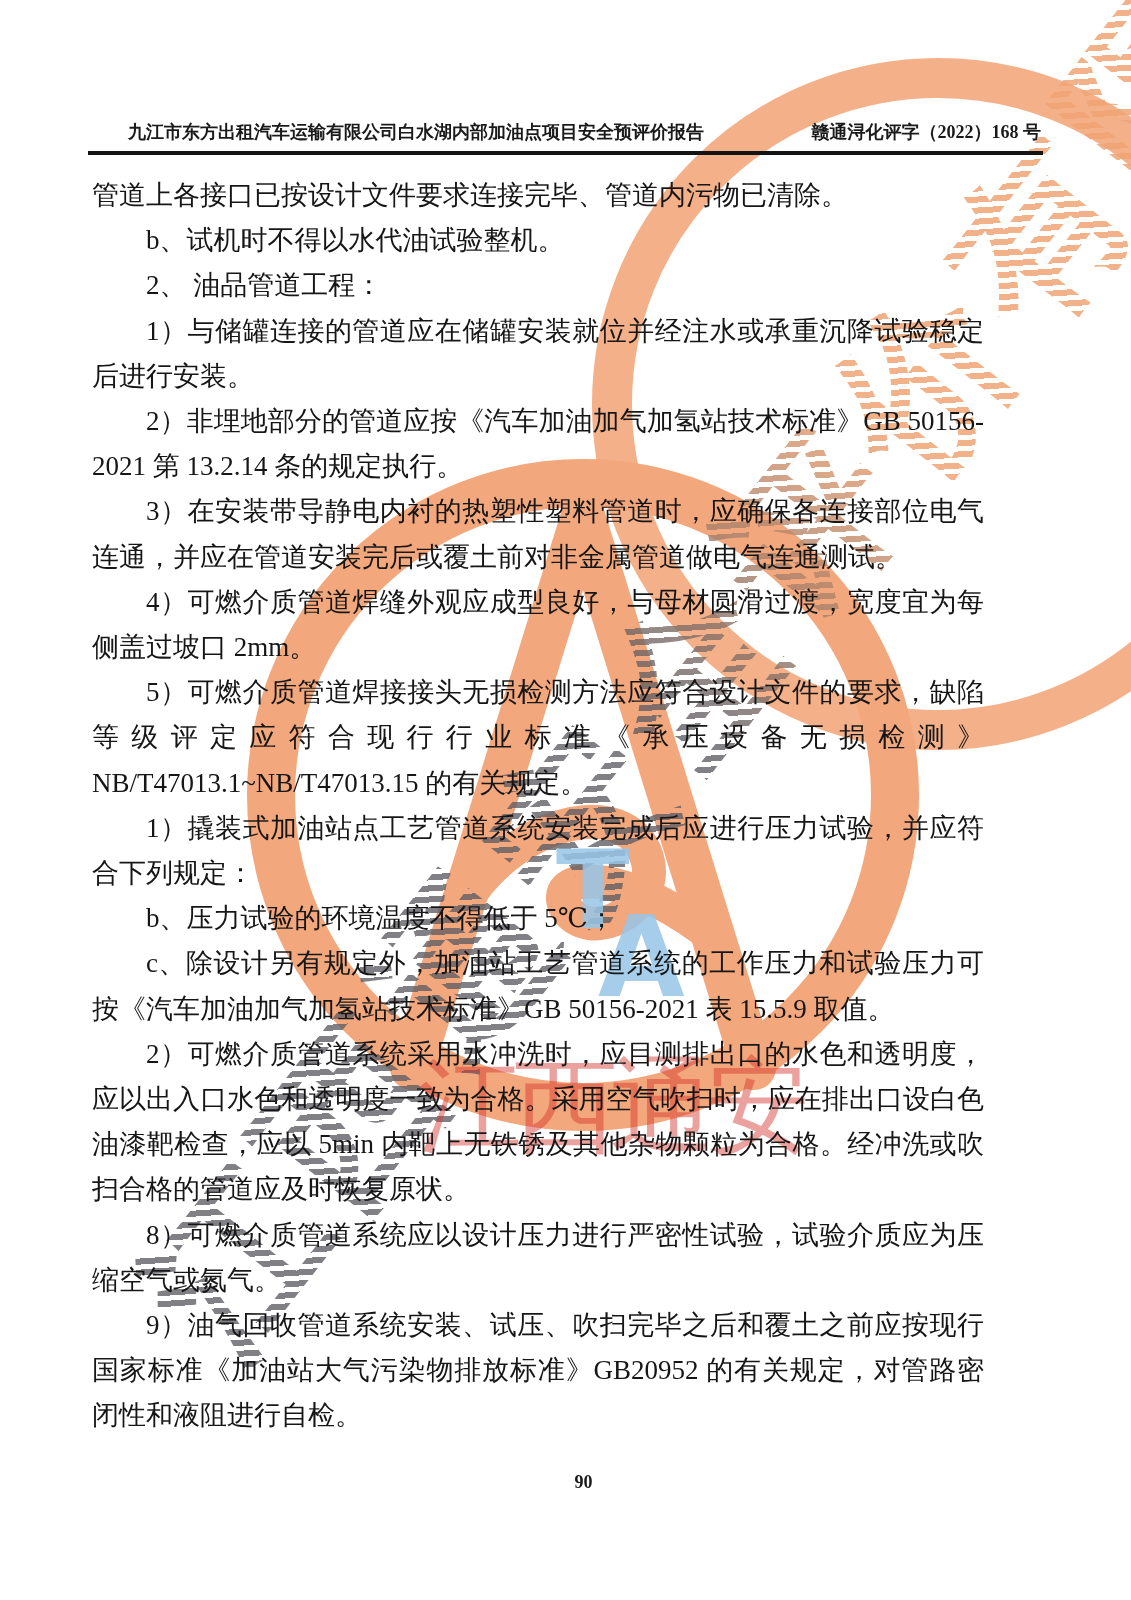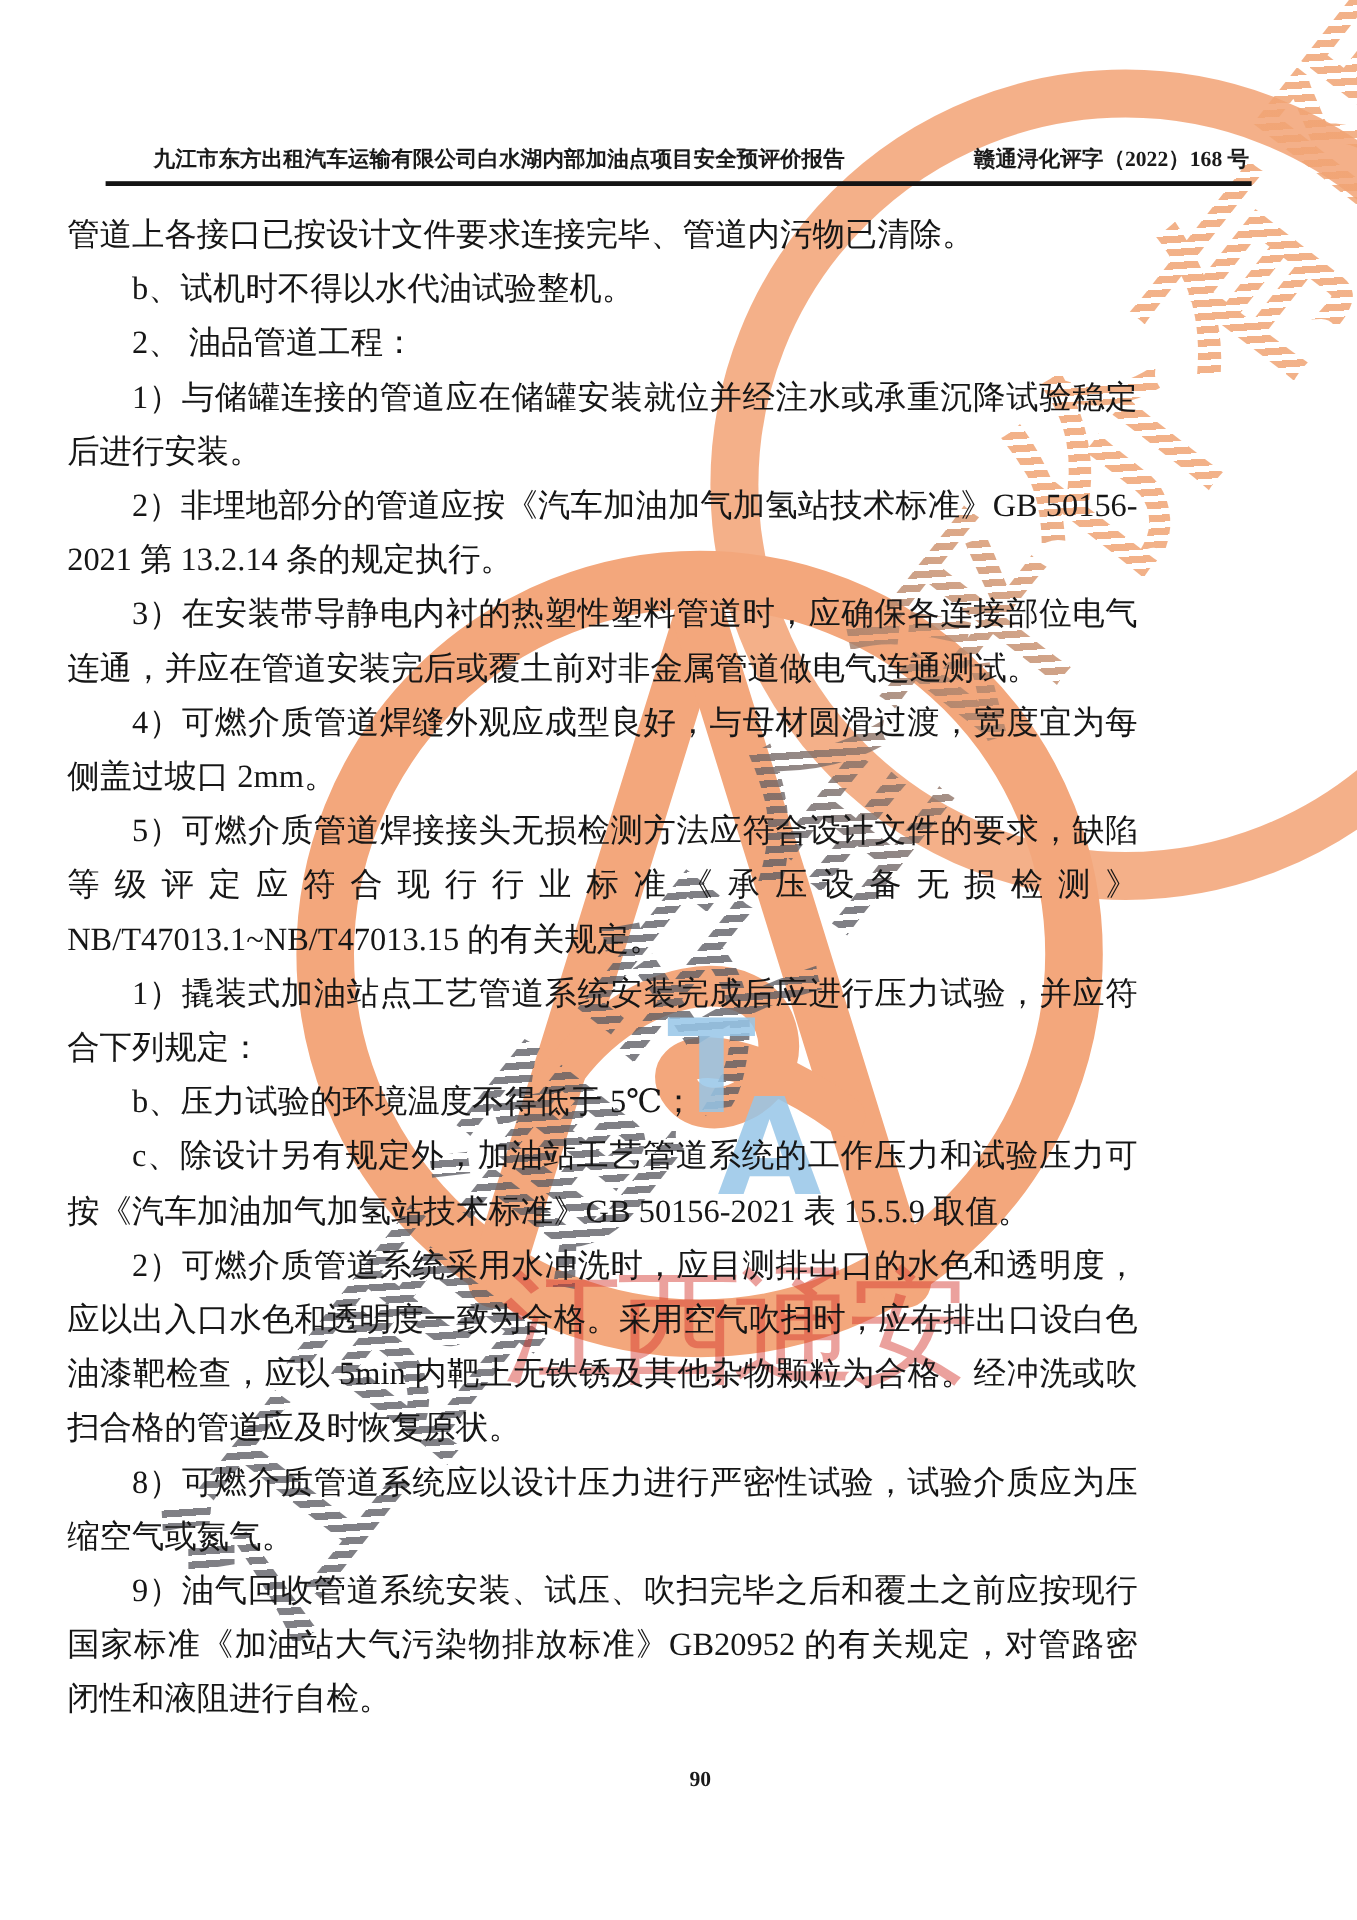--- a/index.html
+++ b/index.html
@@ -41,21 +41,21 @@
   .content{position:relative;z-index:1;}
   .hdr{
     display:flex;justify-content:space-between;align-items:flex-end;
     margin:0 88px;padding:88px 0 7px 0;
     border-bottom:4px solid #141414;
     font-size:18px;font-weight:bold;color:#1a1a1a;gap:36px;
   }
   .hdr .l{padding-left:40px;}
   .hdr .r{padding-right:2px;margin-top:32px;}
   .bodytxt{
-    margin:18px 0 0 56px;width:892px;
+    margin:18px 0 0 92px;width:892px;
     font-size:27px;line-height:45.2px;color:#161616;
     text-align:justify;
   }
   .bodytxt p{margin:0;text-indent:2em;}
   .bodytxt p.noindent{text-indent:0;}
   .ftr{
     position:absolute;left:0;right:0;top:1472px;
     text-align:center;font-size:18px;font-weight:bold;color:#1a1a1a;padding-left:36px;
   }
 </style>

